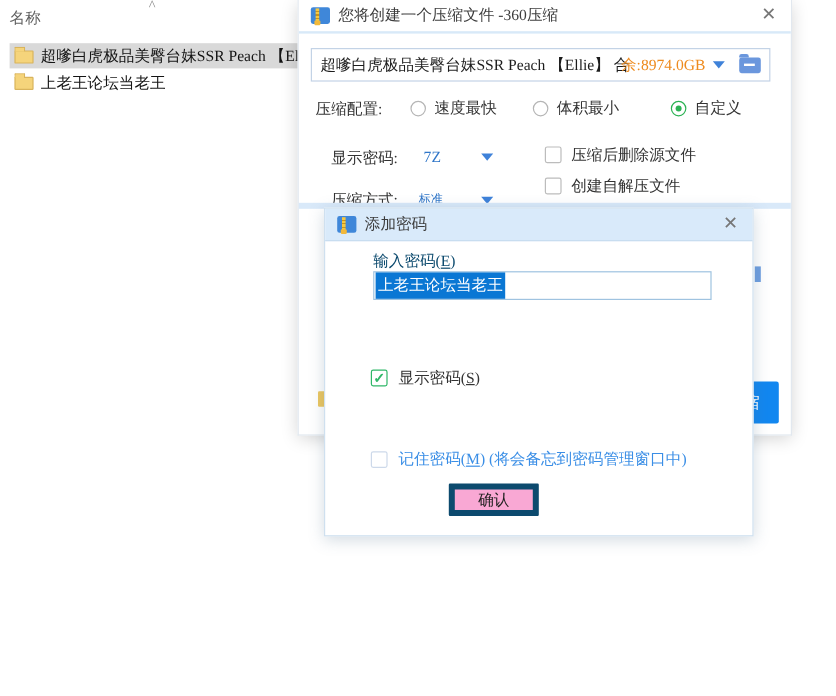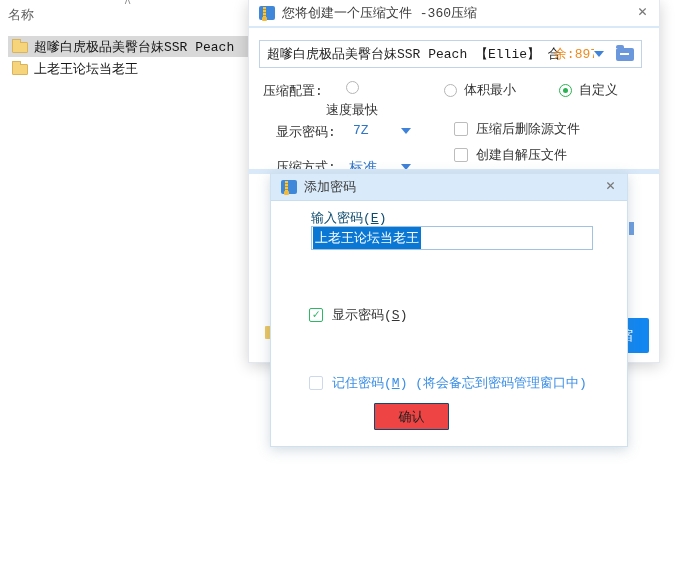--- a/index.html
+++ b/index.html
@@ -1,19 +1,19 @@
 <!DOCTYPE html>
 <html><head>
 <meta charset="utf-8">
 <style>
   * { margin:0; padding:0; box-sizing:border-box; }
   html,body { background:#fff; }
   .screen {
     position:relative; width:697px; height:580px; overflow:hidden;
-    background:#ffffff; font-family:Liberation Mono, monospace; color:#222;
+    background:#ffffff; font-family:Liberation Serif, serif; color:#222;
   }
 
   
   .file-panel { position:absolute; left:0; top:0; width:260px; height:120px; }
   .col-header { position:absolute; left:8px; top:6px; font-size:13px; color:#5f5f5f; }
   .sort-caret { position:absolute; left:124px; top:-3px; font-size:12px; color:#8a8a8a; }
   .file-row { position:absolute; left:8px; width:242px; height:21px; display:flex; align-items:center; overflow:hidden; white-space:nowrap; }
   .file-row.selected { background:#d9d9d9; }
   .file-row .flabel { font-size:13px; color:#141414; margin-left:6px; overflow:hidden; white-space:nowrap; }
   .foldericon { position:relative; width:16px; height:11px; background:#f5d47b; border:1px solid #d9b45c; border-radius:1px; flex:0 0 auto; margin-left:4px; margin-top:2px; }
@@ -45,21 +45,21 @@
   .profile-label { position:absolute; left:14px; top:82px; }
   .radio-group { position:absolute; display:flex; align-items:center; gap:7px; }
   .radio { width:13px; height:13px; border:1px solid #b5b5b5; border-radius:50%; background:#fff; position:relative; flex:0 0 auto; }
   .radio.on { border-color:#2bb253; }
   .radio.on::after { content:""; position:absolute; left:3px; top:3px; width:5px; height:5px; border-radius:50%; background:#2bb253; }
 
   .fmt-label { position:absolute; left:27px; top:123px; }
   .fmt-value { position:absolute; left:104px; top:123px; font-size:13px; color:#3076c8; }
   .fmt-tri { position:absolute; left:152px; top:128px; }
   .mtd-label { position:absolute; left:27px; top:158px; }
-  .mtd-value { position:absolute; left:100px; top:159px; font-size:14px; color:#3076c8; }
+  .mtd-value { position:absolute; left:100px; top:159px; font-size:10px; color:#3076c8; }
   .mtd-tri { position:absolute; left:152px; top:164px; }
 
   .cb { width:14px; height:14px; border:1px solid #bcbcbc; background:#fff; border-radius:2px; flex:0 0 auto; position:relative; font-size:12px; line-height:12px; text-align:center; color:transparent; }
   .cb.checked { border-color:#2fb768; color:#2fb768; font-weight:bold; }
   .cb.disabled { background:#f2f2f2; border-color:#d9d9d9; }
   .cb-group { position:absolute; display:flex; align-items:center; gap:8px; }
   .cbg-del { left:205px; top:120px; }
   .cbg-sfx { left:205px; top:146px; }
 
   .section-band { position:absolute; left:0; top:169px; width:100%; height:5px; background:#d9e9f9; }
@@ -80,21 +80,21 @@
 
   .pwd-cb-row { position:absolute; left:38px; display:flex; align-items:center; gap:9px; font-size:13px; color:#333; }
   .pwd-cb-row.link { color:#3a8ee6; }
   .pwd-cb-row.disabled { color:#a9a9a9; }
   .row-show { top:132px; }
   .row-names { top:155px; }
   .row-zip { top:178px; }
   .row-remember { top:200px; }
   .row-remember .cb { border-color:#cdd9ea; }
 
-  .btn { position:absolute; top:229px; width:75px; height:27px; background:#ef4444; border:1px solid #0c4a6e; font-size:13px; color:#222; display:flex; align-items:center; justify-content:center; border-radius:1px; }
+  .btn { position:absolute; top:229px; width:75px; height:27px; background:#f9a8d4; border:5px solid #0c4a6e; font-size:13px; color:#222; display:flex; align-items:center; justify-content:center; border-radius:1px; }
   .btn-confirm { left:103px; }
   .btn-cancel { left:185px; }
 </style>
 </head>
 <body>
 
 <div class="screen">
 
   <div class="file-panel">
     <div class="col-header">名称</div>
@@ -121,21 +121,21 @@
 
     <div class="combobox">
       <div class="fname">
         <span>超嗲白虎极品美臀台妹SSR Peach 【Ellie】 合</span><span class="orange">余:8974.0GB</span>
       </div>
       <div class="tri-down"></div>
       <div class="browse-folder"></div>
     </div>
 
     <div class="lbl profile-label">压缩配置:</div>
-    <div class="radio-group" style="left:77px; top:81px;flex-direction:column;">
+    <div class="radio-group" style="left:93px; top:81px;">
       <div class="radio"></div>
       <span class="lbl">速度最快</span>
     </div>
     <div class="radio-group" style="left:195px; top:81px;">
       <div class="radio"></div>
       <span class="lbl">体积最小</span>
     </div>
     <div class="radio-group" style="left:310px; top:81px;">
       <div class="radio on"></div>
       <span class="lbl">自定义</span>

